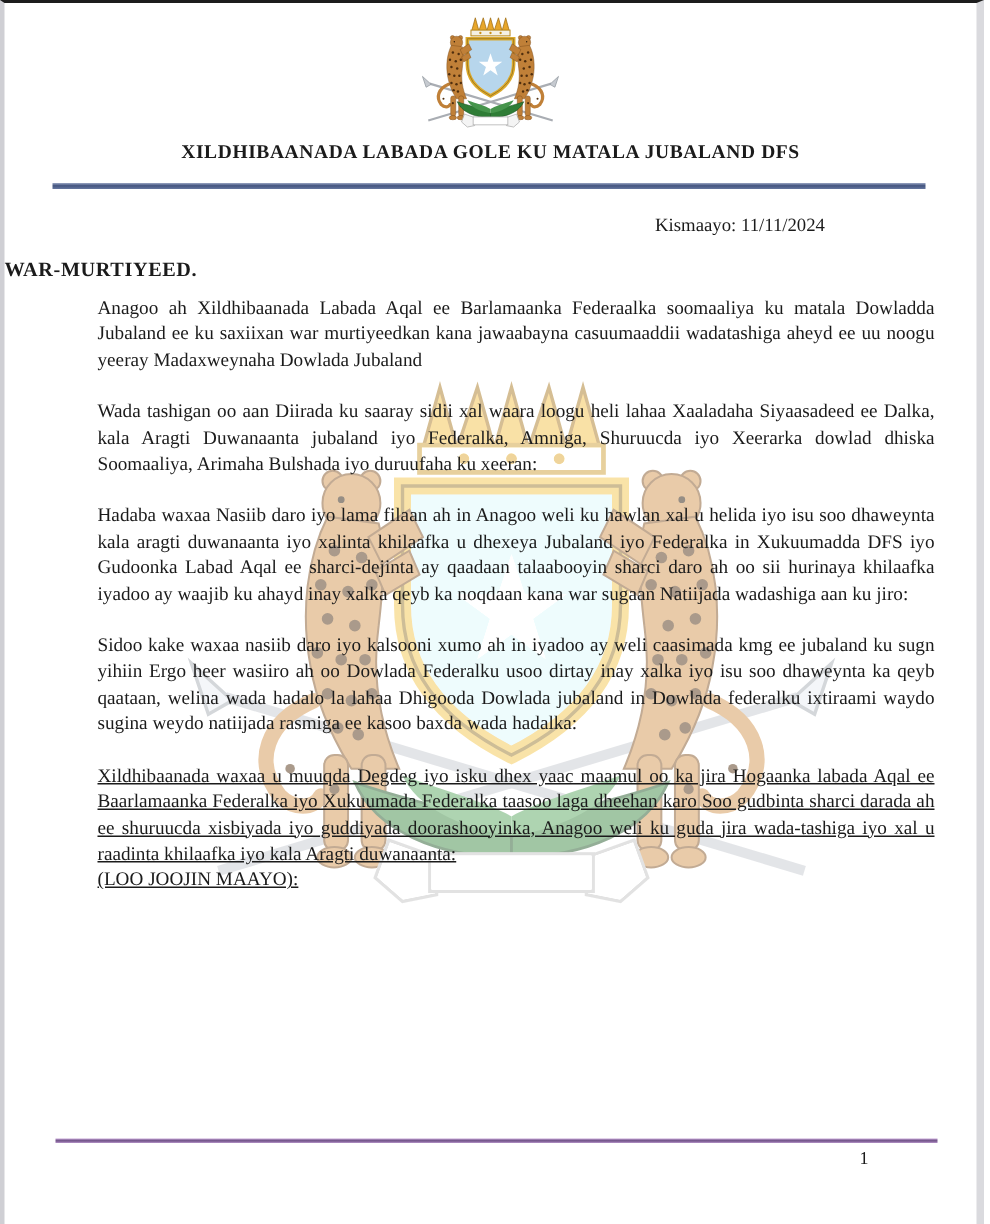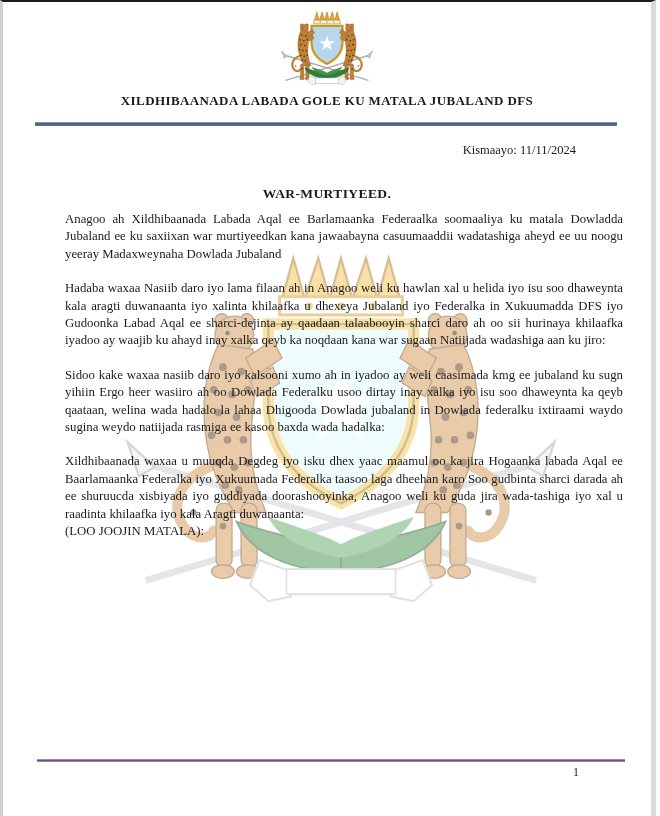--- a/index.html
+++ b/index.html
@@ -26,43 +26,42 @@
     letter-spacing:.4px;
   }
   .header-rule{
     margin:13px 34px 0 32px;
     height:4px;
     background:linear-gradient(to bottom,#9aa6c4,#43547f 45%,#66779f);
   }
   .dateline{
     margin-top:17px;
     text-align:right;
-    padding-right:75px;
+    padding-right:101px;
     font-size:12.5px;
   }
   .doc-title{
-    margin-top:28px;
-    text-align:center;
+    margin-top:14px;
     font-weight:bold;
     font-size:13.5px;
     letter-spacing:.4px;
   }
   .body-text{
     position:relative;
     margin:9px 36px 0 62px;
     width:558px;
     z-index:1;
   }
   .body-text p{
     margin:0 0 17px 0;
     font-size:12.8px;
     line-height:17.4px;
     text-align:justify;
   }
-  .body-text p.no-gap{margin-bottom:0;}
+  .body-text p.no-gap{margin-bottom:0;text-decoration:underline;}
   .watermark{
     position:absolute;
     left:88px;top:238px;
     width:500px;
     z-index:0;
     opacity:.5;
     filter:brightness(1.18) saturate(.8);
     pointer-events:none;
     line-height:0;
   }
@@ -206,22 +205,23 @@
   <div class="doc-title">WAR-MURTIYEED.</div>
 
   <div class="watermark">
     <svg width="500" height="386" viewBox="0 0 220 170" xmlns="http://www.w3.org/2000/svg">
       <use href="#coa"></use>
     </svg>
   </div>
 
   <div class="body-text">
     <p>Anagoo ah Xildhibaanada Labada Aqal ee Barlamaanka Federaalka soomaaliya  ku matala Dowladda Jubaland ee ku saxiixan war murtiyeedkan kana jawaabayna casuumaaddii wadatashiga aheyd ee uu noogu yeeray Madaxweynaha Dowlada Jubaland</p>
+    <p>Wada tashigan oo aan Diirada ku saaray sidii xal waara loogu heli lahaa Xaaladaha Siyaasadeed ee Dalka, kala Aragti Duwanaanta jubaland iyo Federalka, Amniga, Shuruucda iyo Xeerarka dowlad dhiska Soomaaliya, Arimaha Bulshada iyo duruufaha ku xeeran:</p>
     <p>Hadaba waxaa Nasiib daro iyo lama filaan ah in Anagoo weli ku hawlan  xal u helida iyo isu soo dhaweynta kala aragti duwanaanta iyo xalinta khilaafka u dhexeya Jubaland iyo Federalka  in Xukuumadda DFS iyo Gudoonka Labad Aqal ee sharci-dejinta ay qaadaan talaabooyin sharci daro ah oo sii hurinaya khilaafka iyadoo ay waajib ku ahayd inay xalka qeyb ka noqdaan kana war sugaan Natiijada wadashiga aan ku jiro:</p>
     <p>Sidoo kake waxaa nasiib daro iyo kalsooni xumo ah in iyadoo  ay weli caasimada kmg ee jubaland ku sugn yihiin Ergo heer wasiiro ah oo Dowlada Federalku  usoo dirtay inay xalka iyo isu soo dhaweynta ka qeyb qaataan, welina wada hadalo  la lahaa Dhigooda Dowlada jubaland in Dowlada federalku ixtiraami waydo  sugina weydo natiijada rasmiga ee kasoo baxda wada hadalka:</p>
     <p class="no-gap">Xildhibaanada waxaa u muuqda Degdeg iyo isku dhex yaac maamul oo ka jira Hogaanka labada Aqal ee Baarlamaanka Federalka  iyo Xukuumada Federalka taasoo laga dheehan karo Soo gudbinta sharci darada ah ee shuruucda xisbiyada iyo guddiyada doorashooyinka, Anagoo weli ku guda jira wada-tashiga iyo xal u raadinta khilaafka iyo kala Aragti duwanaanta:</p>
-    <p class="no-gap">(LOO JOOJIN MATALA):</p>
+    <p class="no-gap">(LOO JOOJIN MAAYO):</p>
   </div>
 
   <div class="footer-rule"></div>
   <div class="page-number">1</div>
 
 </div>
 
 </body></html>

